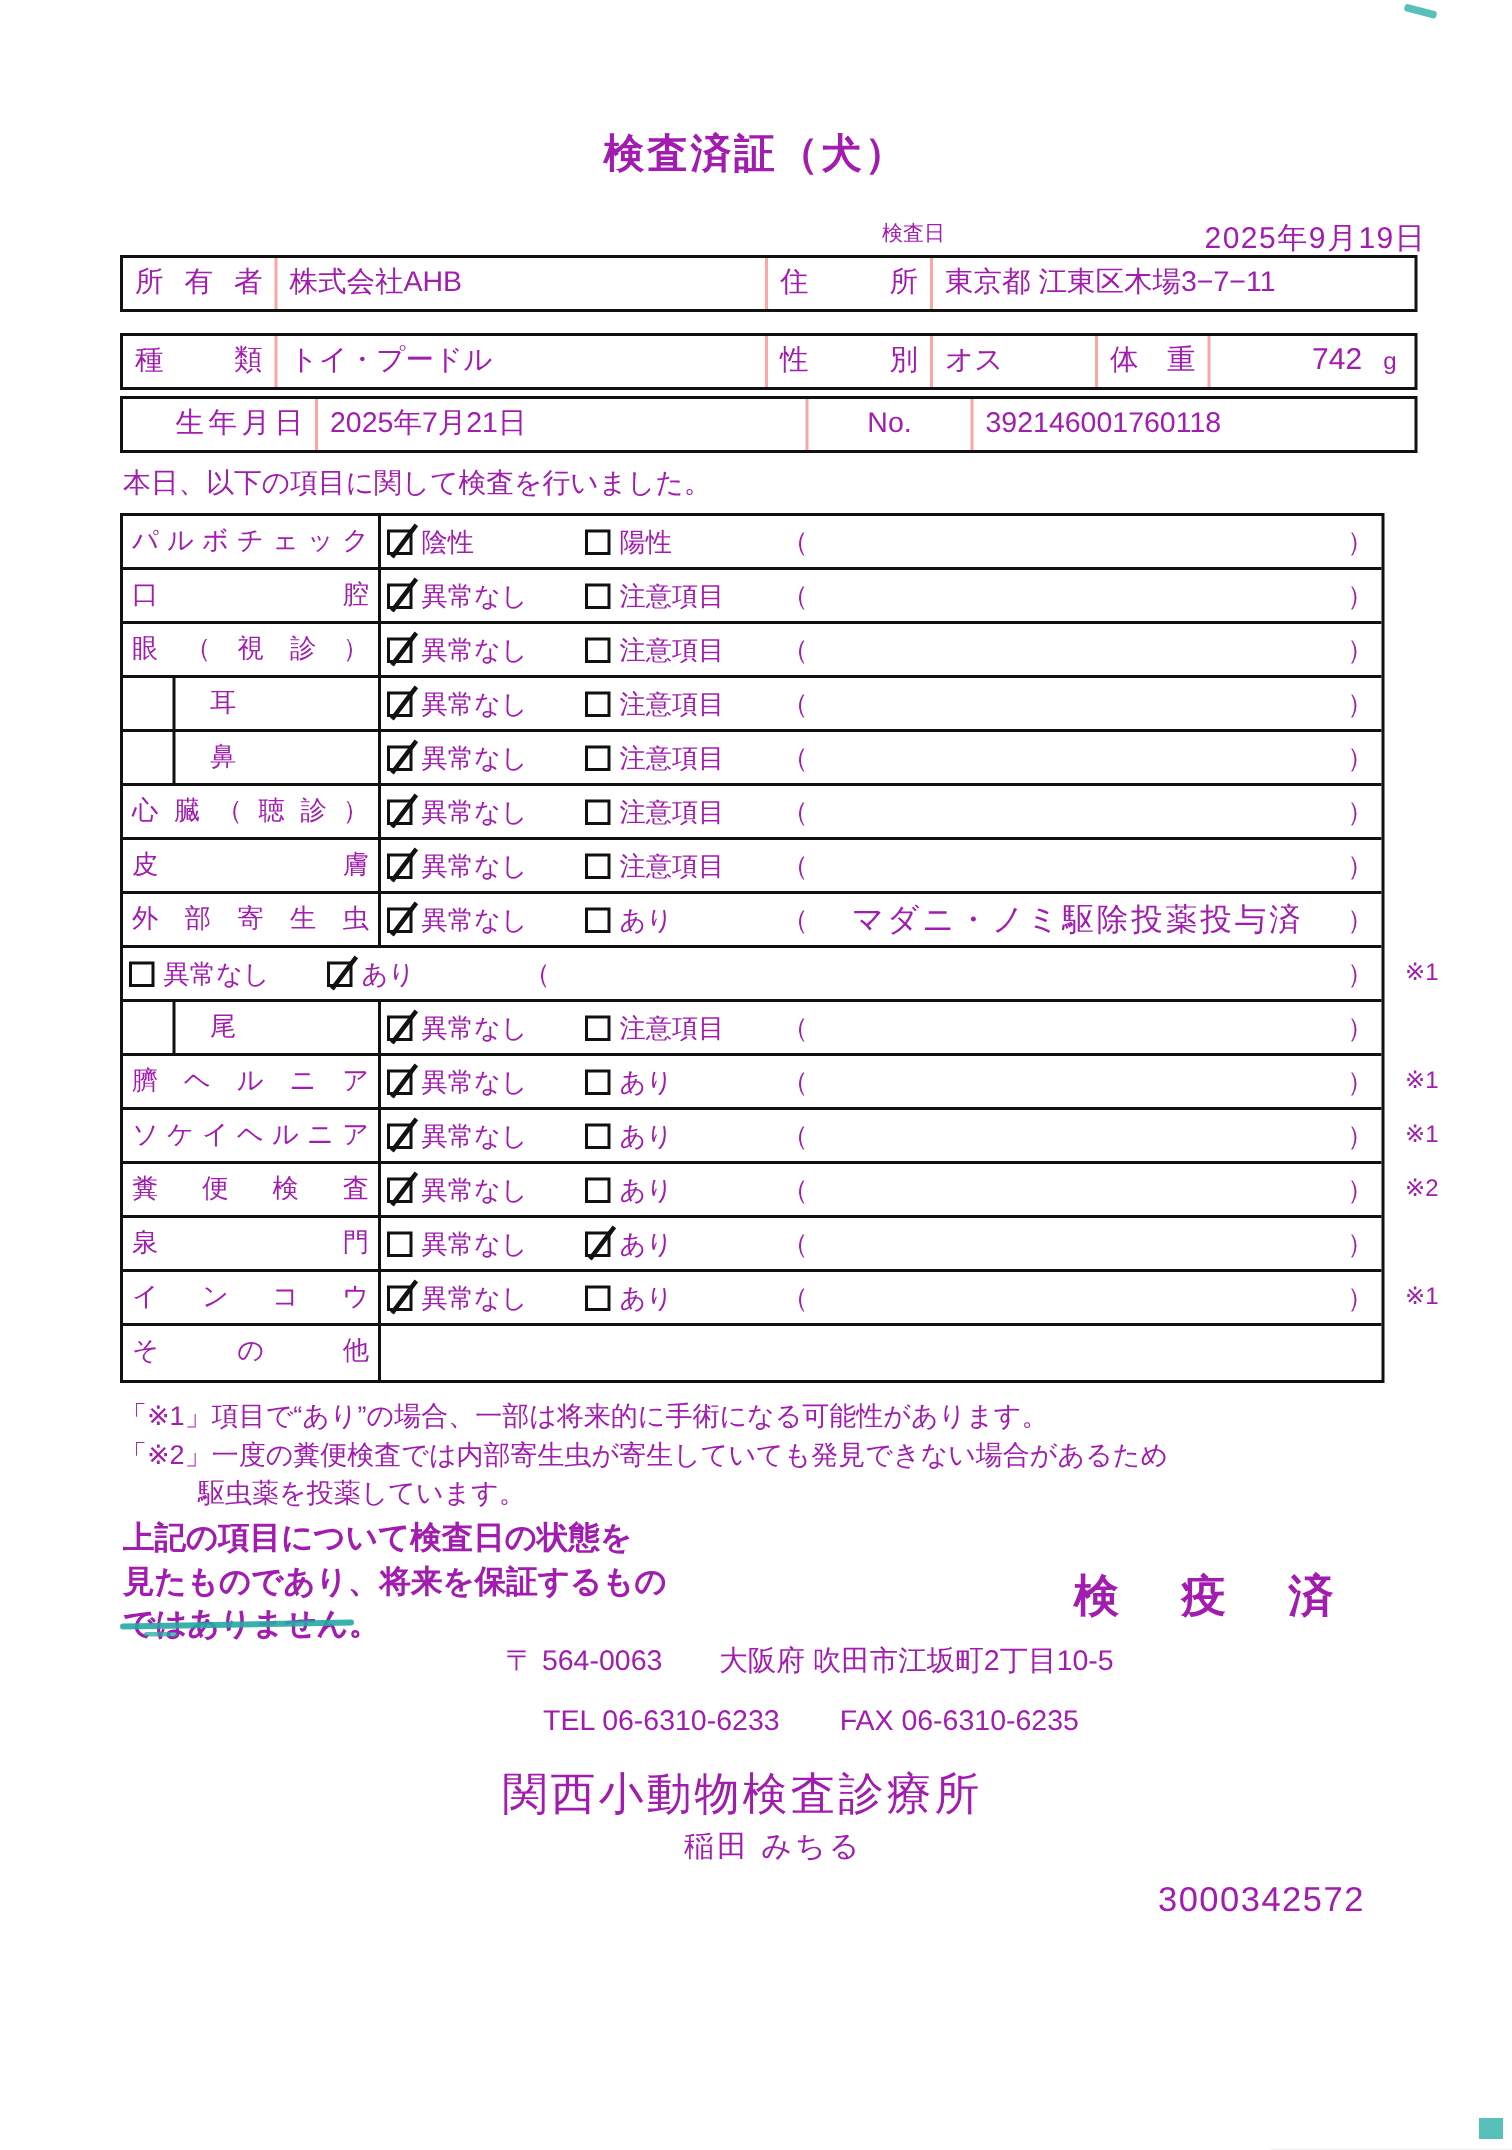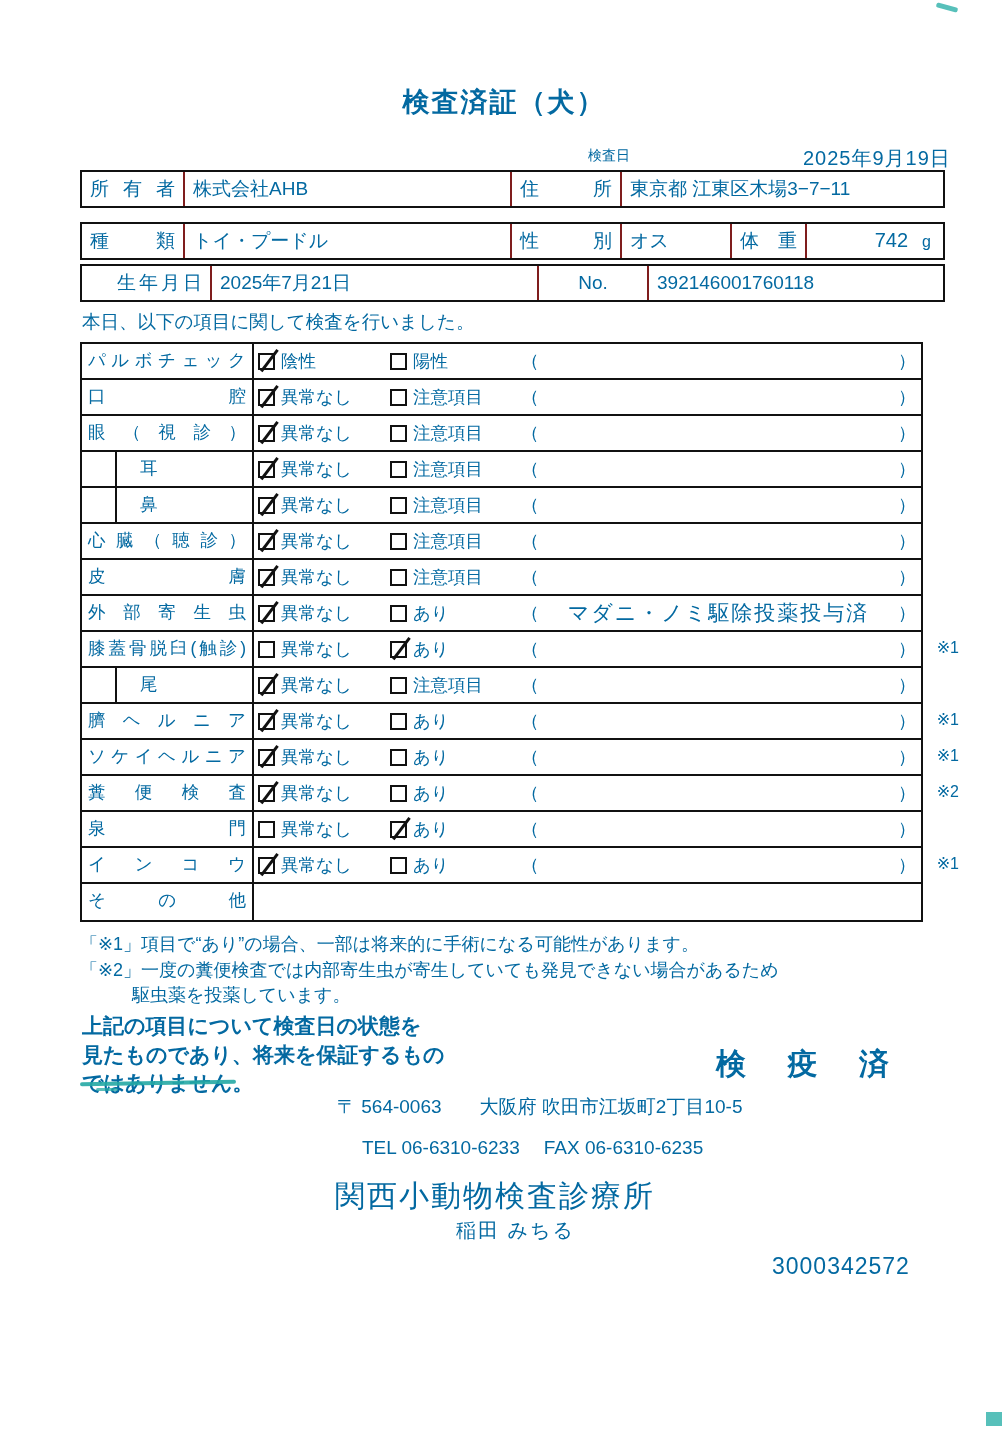--- a/index.html
+++ b/index.html
@@ -1,31 +1,31 @@
 <!DOCTYPE html>
 <html><head>
 <meta charset="utf-8">
 <style>
   html,body{margin:0;padding:0;background:#e8e8e8;}
   .page{
-    position:relative;width:1008px;height:1433px;background:#ffffff;color:#0369a1;
+    position:relative;width:1008px;height:1433px;background:#ffffff;color:#a21caf;
     font-family:"Liberation Sans","DejaVu Sans",sans-serif;overflow:hidden;margin:0 auto;
   }
   .abs{position:absolute;white-space:nowrap;}
 
   
   .title{left:0;right:0;top:84px;text-align:center;font-size:27px;font-weight:700;letter-spacing:2px;}
 
   
   .date-label{left:588px;top:147px;font-size:14px;}
   .date-value{left:803px;top:145px;font-size:20px;letter-spacing:1px;}
 
   
   .t{position:absolute;left:80px;width:865px;height:38px;border:2px solid #111;display:flex;box-sizing:border-box;background:#fff;}
-  .t>div{box-sizing:border-box;border-right:2px solid #7f1d1d;font-size:19px;line-height:33px;padding:0 8px;overflow:visible;white-space:nowrap;}
+  .t>div{box-sizing:border-box;border-right:2px solid #fca5a5;font-size:19px;line-height:33px;padding:0 8px;overflow:visible;white-space:nowrap;}
   .t>div:last-child{border-right:none;}
   .lblj{text-align:justify;text-align-last:justify;}
   .w103{width:103px}.w327{width:327px}.w90{width:110px}.w75{width:75px}.flex1{flex:1}
   .center{text-align:center;}
   .valtxt{font-size:20px;}
   .wcell{display:flex;justify-content:flex-end;align-items:baseline;gap:14px;padding-right:12px !important;}
   .wval{font-size:20px;}
   .wunit{font-size:16px;}
   .t1{top:170px;}
   .t2a{top:222px;}
@@ -54,21 +54,21 @@
   .fn-indent{padding-left:52px;}
 
   
   .disclaimer{left:82px;top:1012px;font-size:21px;font-weight:700;line-height:28.5px;white-space:nowrap;}
 
   
   .stamp{left:716px;top:1044px;font-size:30px;font-weight:700;letter-spacing:17px;font-family:"Liberation Serif","DejaVu Serif",serif;}
 
   
   .postal{left:337px;top:1094px;font-size:19px;display:flex;gap:38px;}
-  .telfax{left:362px;top:1137px;font-size:19px;display:flex;gap:24px;text-align:center;}
+  .telfax{left:362px;top:1137px;font-size:19px;display:flex;gap:40px;text-align:center;}
   .clinic-name{left:335px;top:1176px;font-size:30px;letter-spacing:2px;}
   .vet-name{left:456px;top:1217px;font-size:20px;letter-spacing:2px;}
   .serial{left:772px;top:1253px;font-size:23px;letter-spacing:1px;}
 
   
   .art-strike{left:80px;top:1081px;width:156px;height:3.5px;background:#25a8a4;transform:rotate(-1deg);border-radius:2px;opacity:.9;}
   .art-dot{left:96px;top:1088px;width:22px;height:3px;background:#25a8a4;border-radius:2px;opacity:.75;}
   .art-tr{left:936px;top:5px;width:22px;height:5px;background:#3ab5ae;transform:rotate(15deg);border-radius:2px;opacity:.85;}
   .art-br{left:986px;top:1412px;width:16px;height:14px;background:#3ab5ae;opacity:.85;}
 </style>
@@ -235,21 +235,20 @@
           <span class="cb"></span>
           <span class="cbl">あり</span>
         </div>
         <div class="cparen">
           <span>（</span>
           <span class="note">マダニ・ノミ駆除投薬投与済</span>
           <span>）</span>
         </div>
       </div>
       <div class="crow">
-        <div class="clabel">膝蓋骨脱臼(触診)</div>
         <div class="copt">
           <span class="cb"></span>
           <span class="cbl">異常なし</span>
         </div>
         <div class="copt second">
           <span class="cb checked"></span>
           <span class="cbl">あり</span>
         </div>
         <div class="cparen">
           <span>（</span>

